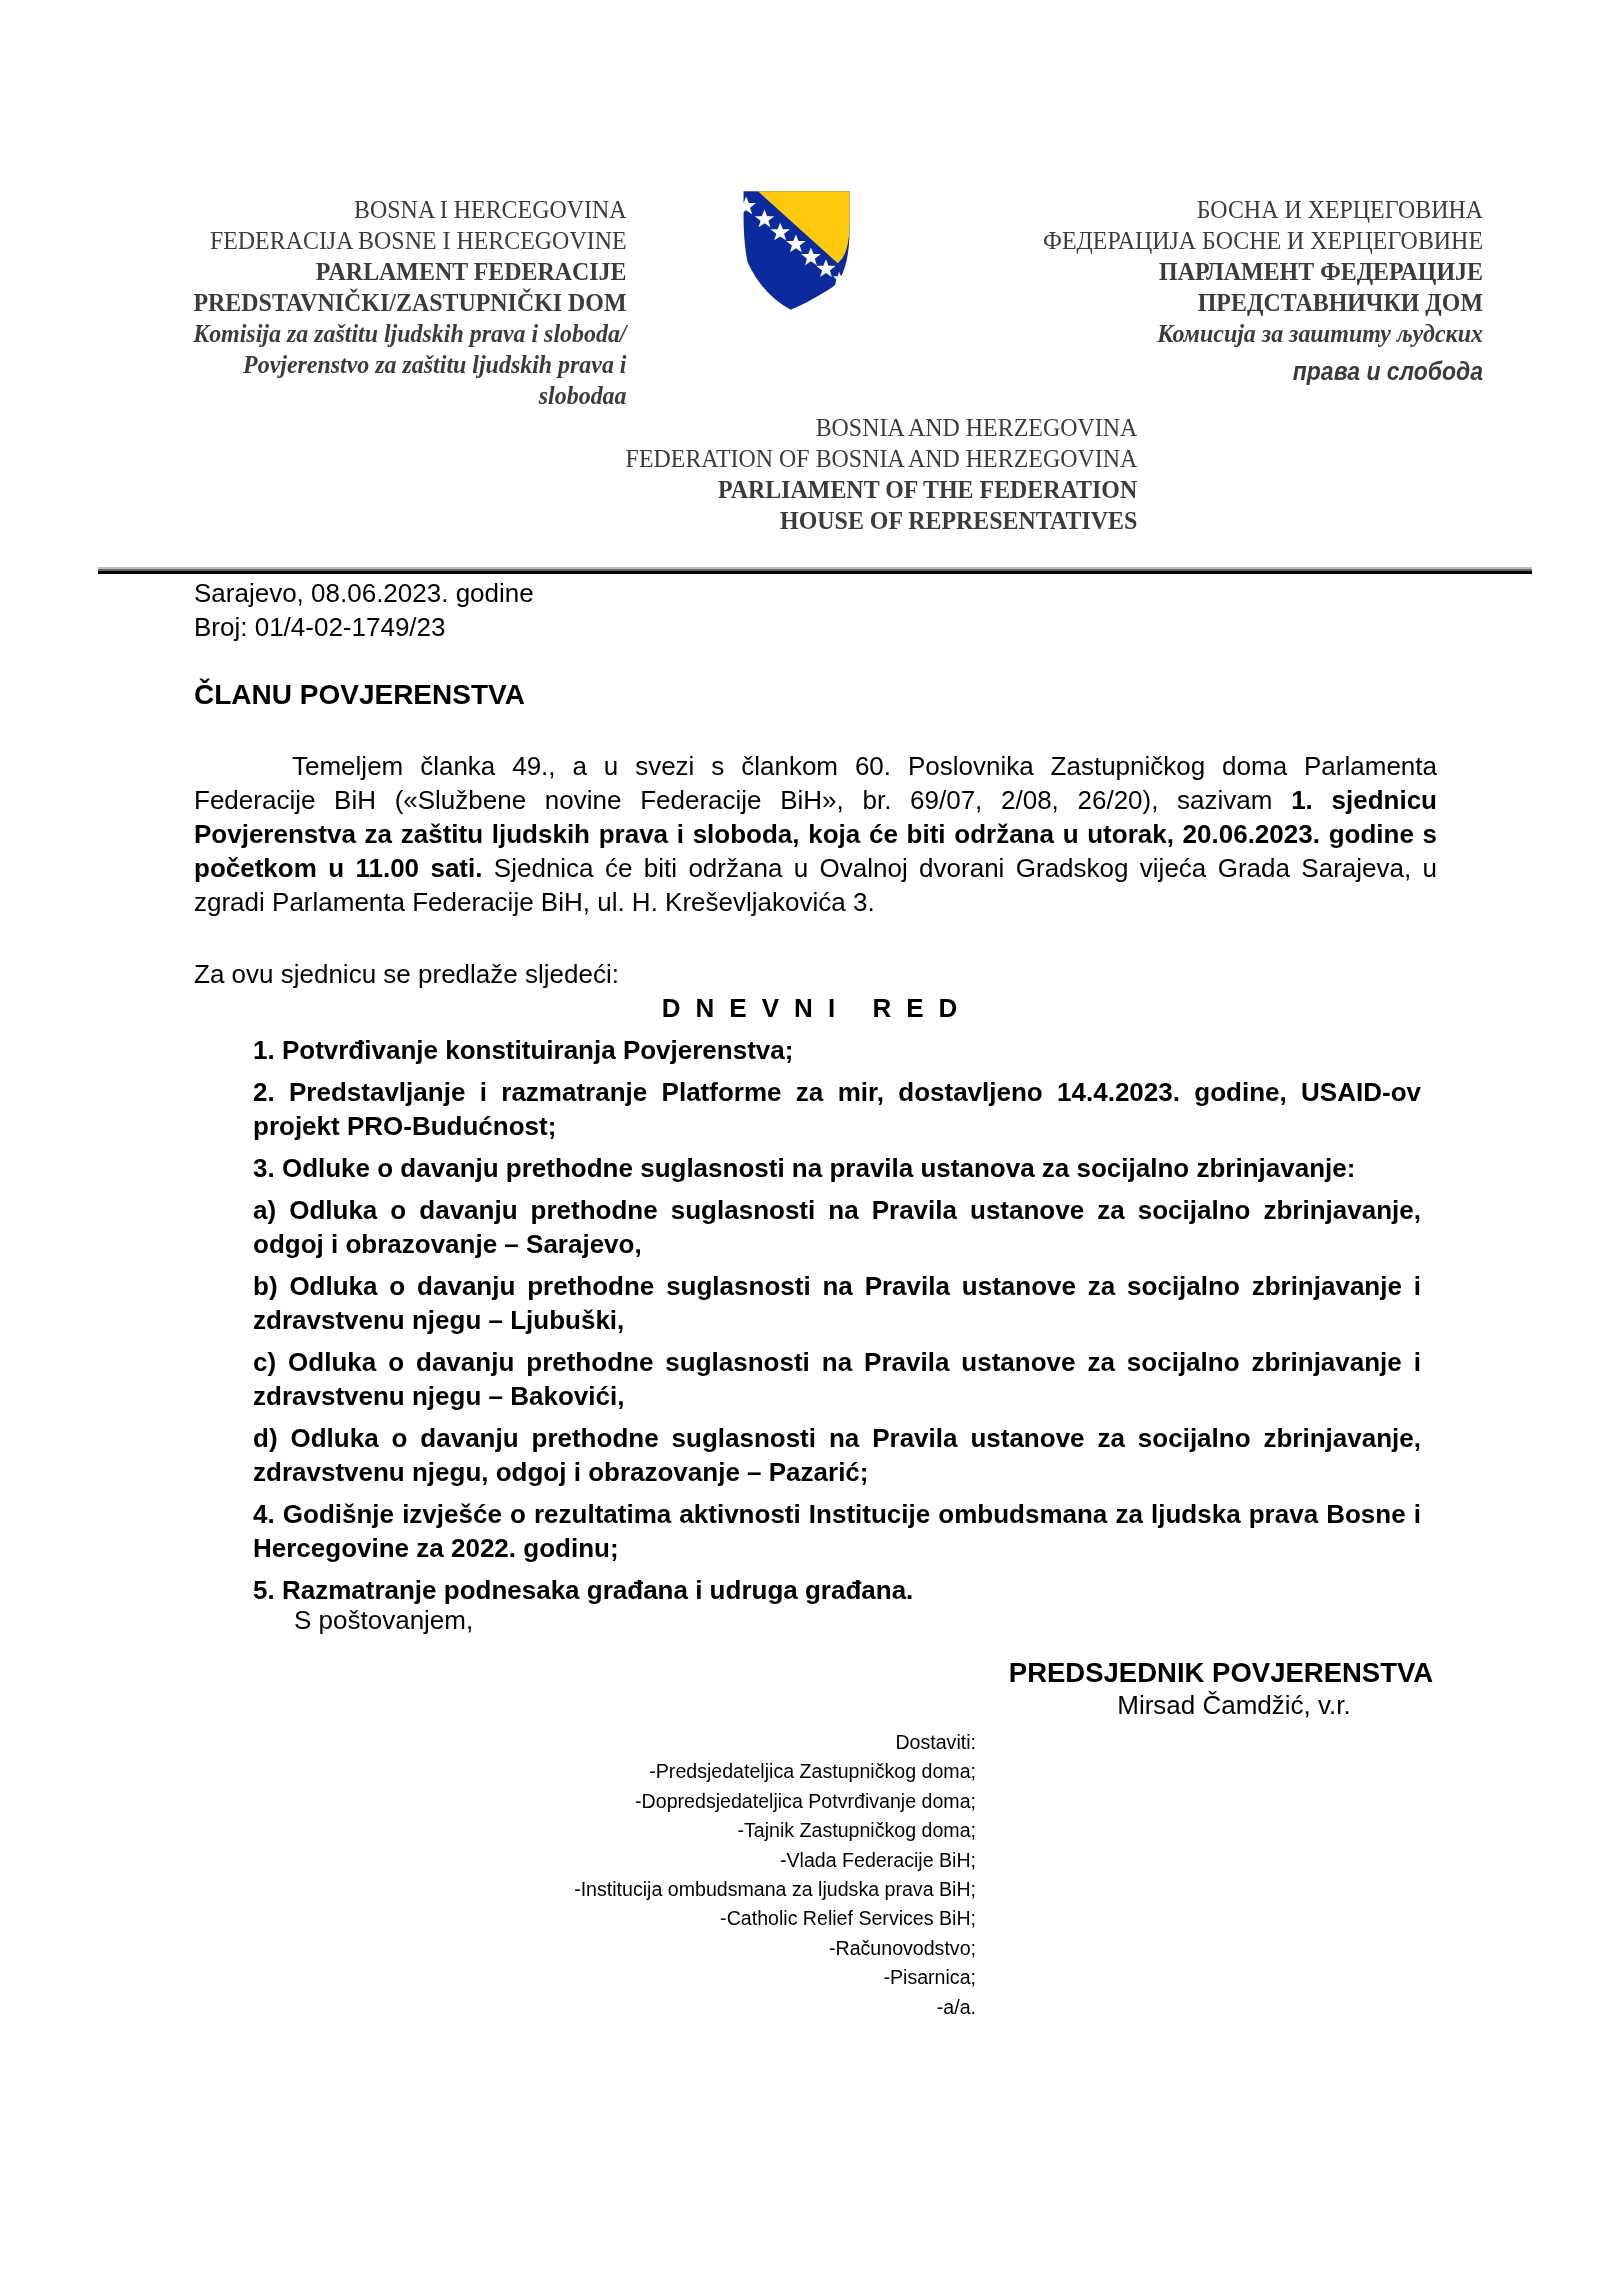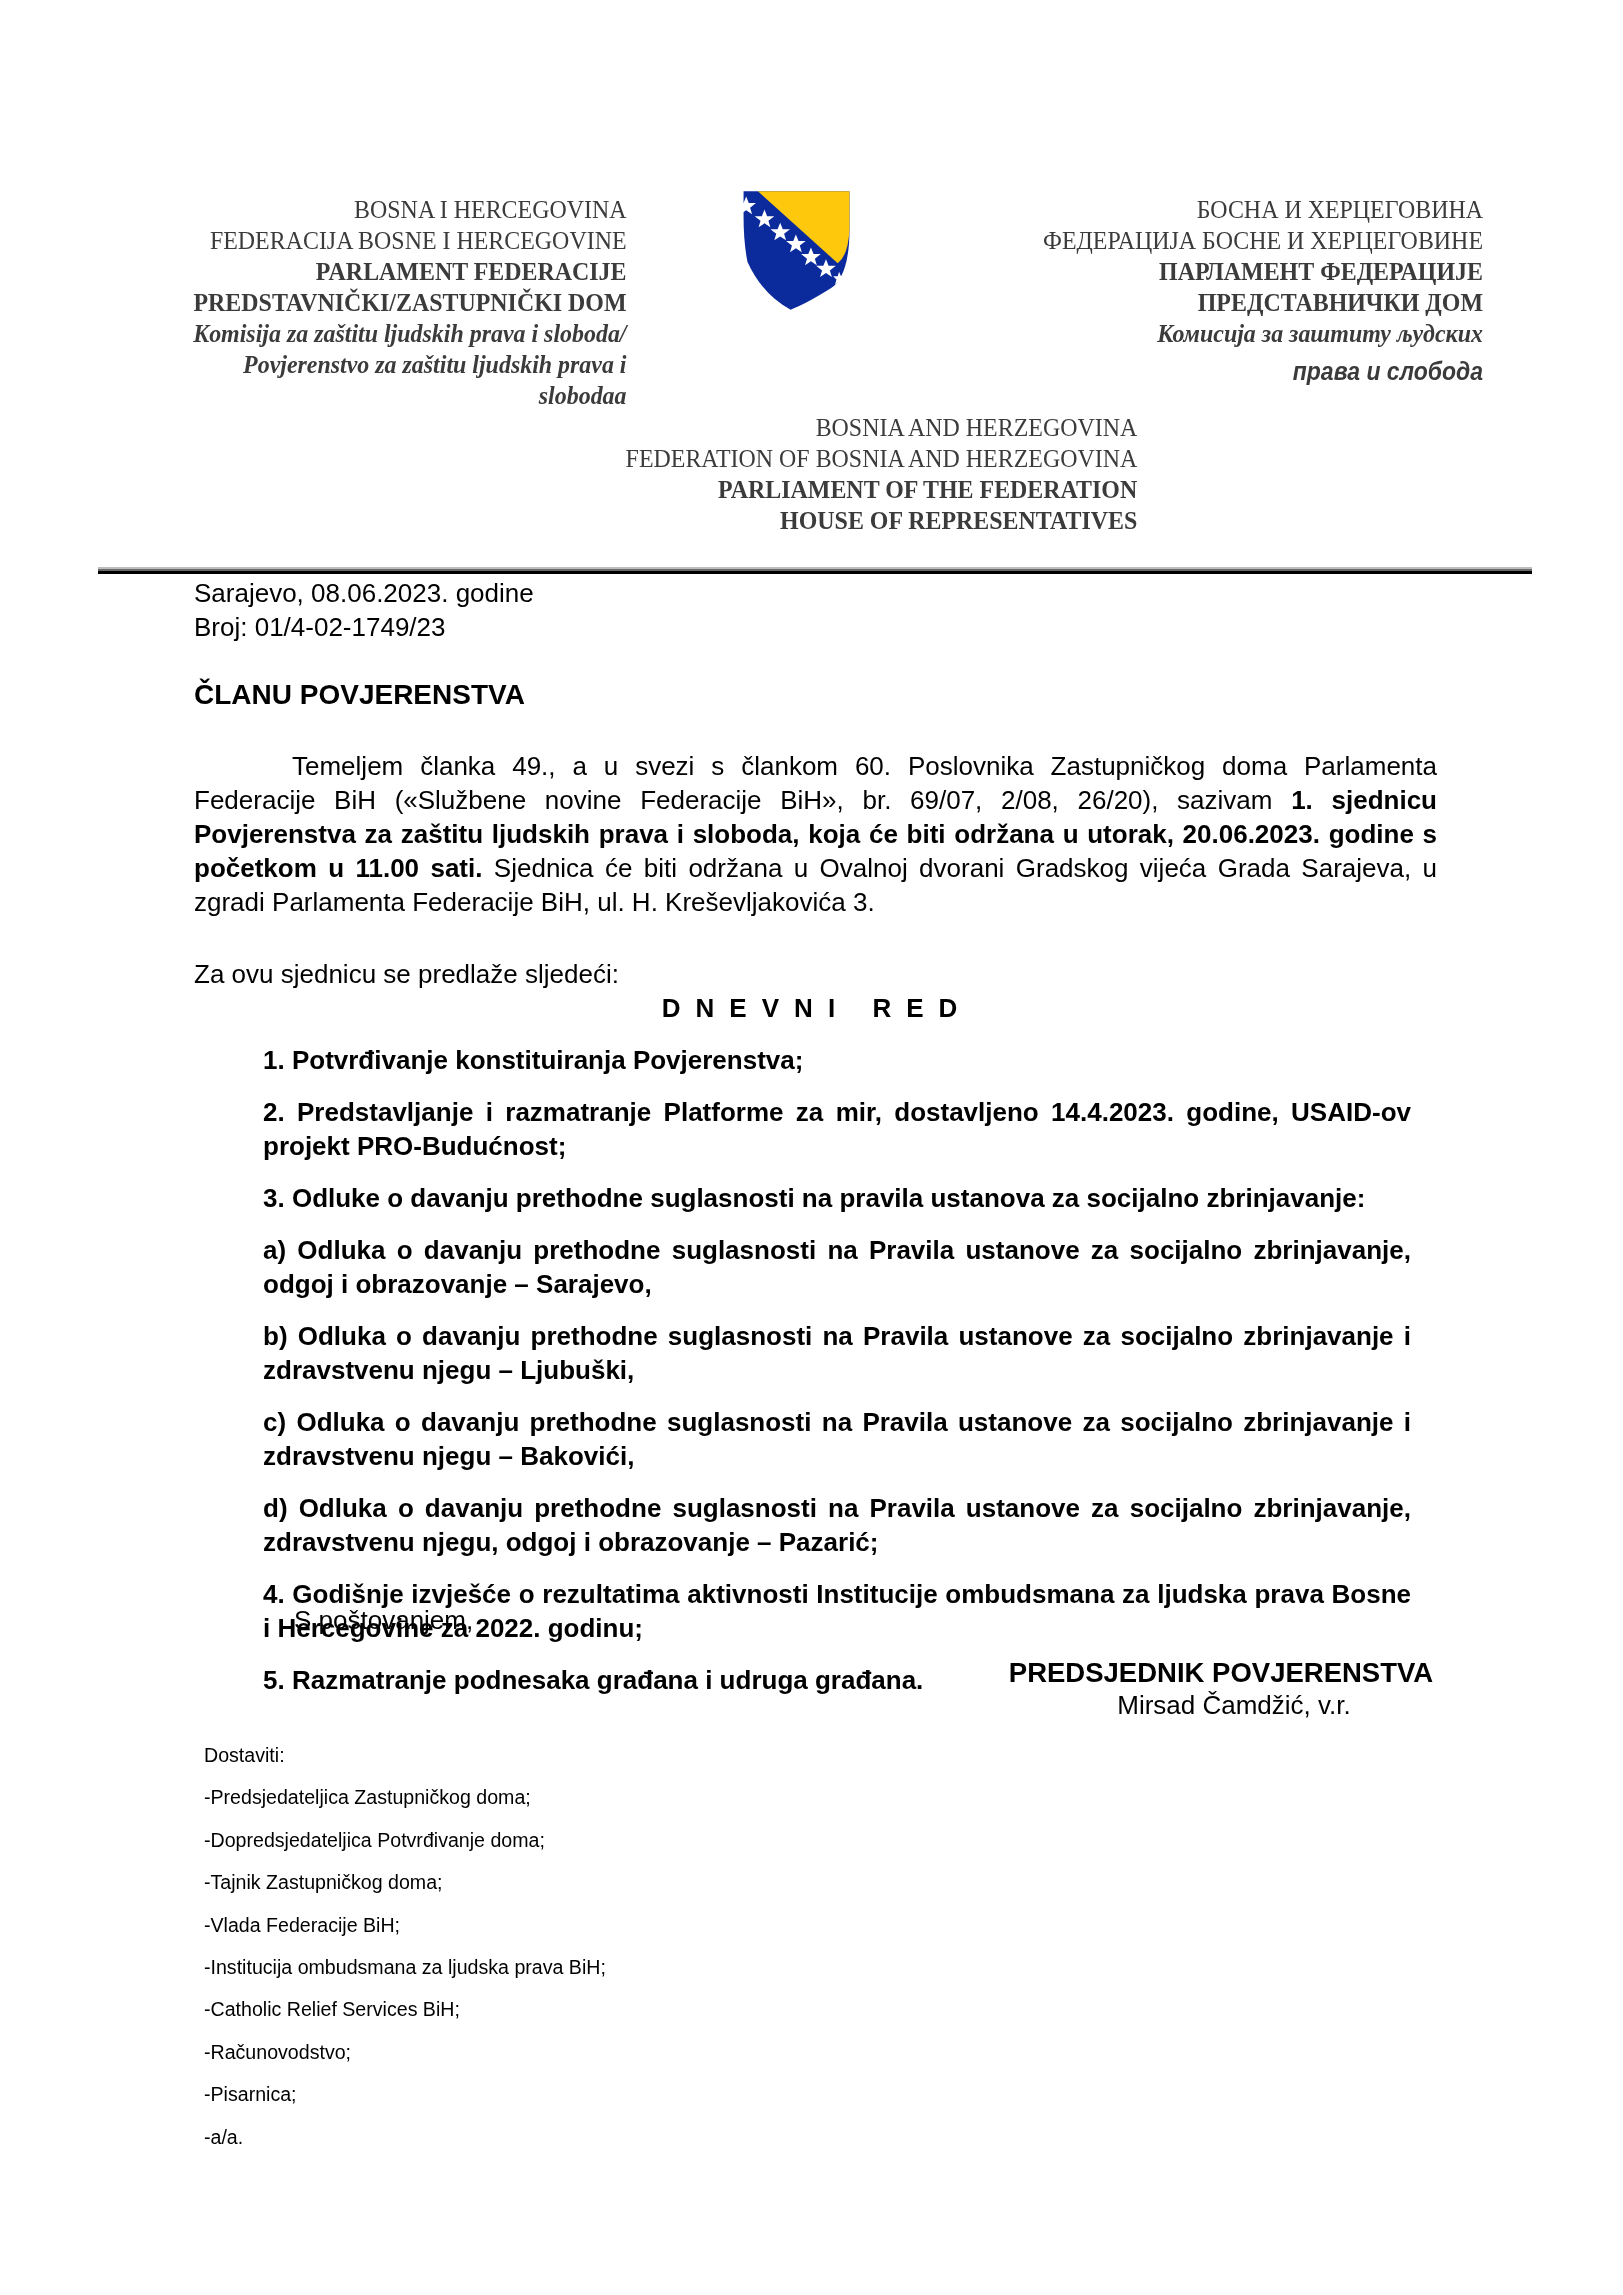--- a/index.html
+++ b/index.html
@@ -28,32 +28,32 @@
   .body { position: absolute; left: 194px; width: 1243px; color: #000;
           font-family: "Liberation Sans", "DejaVu Sans", sans-serif; font-size: 26px; }
   .meta { top: 576px; line-height: 34px; }
   .addressee { top: 678px; font-weight: bold; font-size: 28px; line-height: 34px; }
   .para { top: 749px; line-height: 34px; text-align: justify; }
   .para .indent { display: inline-block; width: 98px; }
   .propose { top: 957px; line-height: 34px; }
   .agenda-title { position: absolute; top: 991px; left: 0; width: 1623px; text-align: center;
                   font-family: "Liberation Sans", "DejaVu Sans", sans-serif; font-weight: bold; font-size: 26px; line-height: 34px; letter-spacing: 3.9px; padding-left: 0; }
   .agenda { left: 245px; width: 1184px; top: 1025px; font-weight: bold; line-height: 34px; text-align: justify; }
-  .agenda .item { margin: 18px; text-align: justify; text-align-last: left; }
+  .agenda .item { margin: 8px; text-align: justify; text-align-last: left; }
   .agenda .item.first { padding-left: 0; }
 
   .greeting { left: 294px; top: 1603px; line-height: 34px; }
   .signer { position: absolute; left: 851px; width: 648px; top: 1656px; text-align: center;
             font-family: "Liberation Sans", "DejaVu Sans", sans-serif; color: #000; }
   .signer .title { font-weight: bold; font-size: 27.5px; line-height: 33px; padding-left: 92px; }
   .signer .name { font-size: 26px; line-height: 33px; padding-left: 118px; }
 
   .dist { position: absolute; left: 191px; top: 1728px; width: 785px; color: #000;
           font-family: "Liberation Sans", "DejaVu Sans", sans-serif; font-size: 19.6px; line-height: 29.4px; }
-  .dist .lbl, .dist .li { margin: 13px; }
+  .dist .lbl, .dist .li { margin: 0; text-align: right; }
 </style>
 </head>
 <body>
 
 <div class="page">
 
   <div class="hdr hdr-left">
     <div class="ln">BOSNA I HERCEGOVINA</div>
     <div class="ln">FEDERACIJA BOSNE I HERCEGOVINE</div>
     <div class="ln b">PARLAMENT FEDERACIJE</div>

